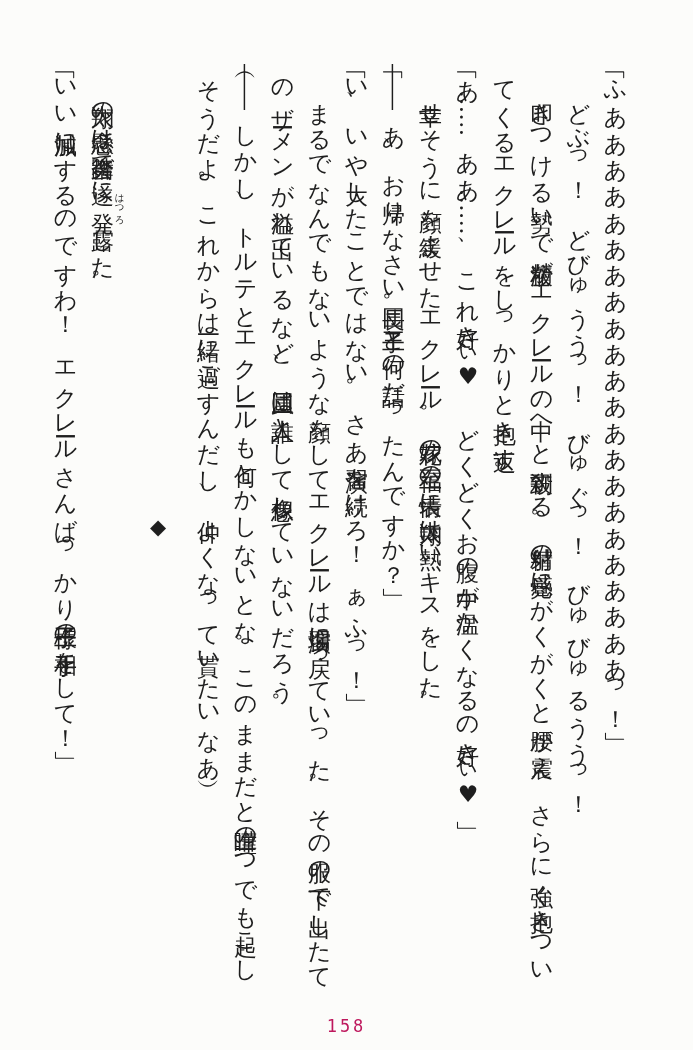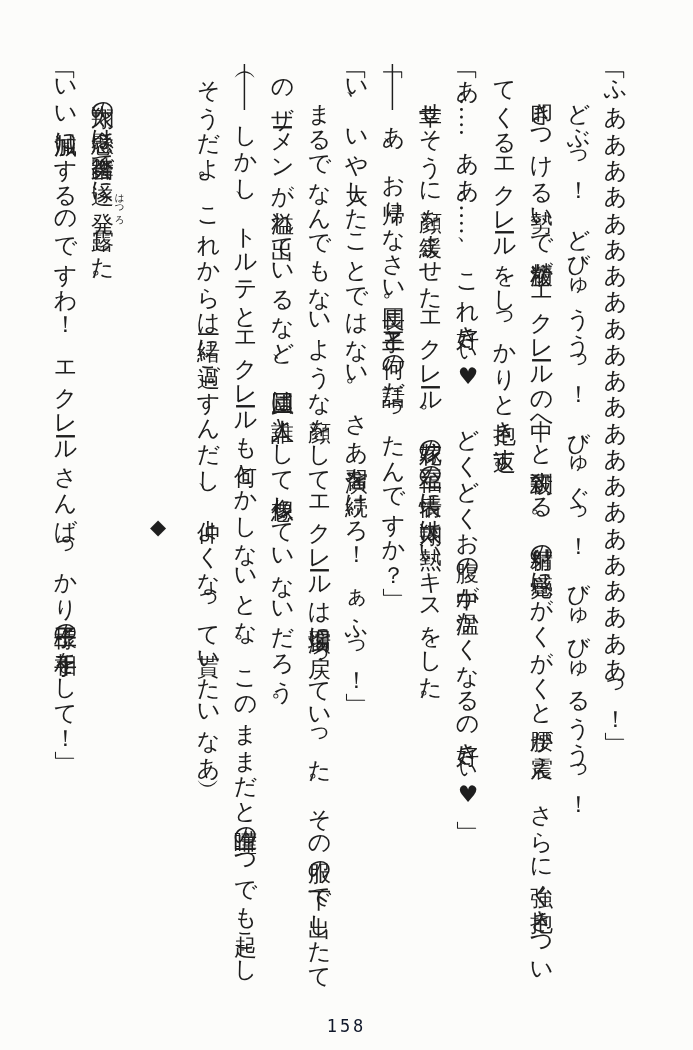--- a/index.html
+++ b/index.html
@@ -38,21 +38,21 @@
     font-size: 9.5px;
     letter-spacing: 0;
   }
   .page-number {
     position: absolute;
     left: 0; bottom: 14px;
     width: 100%;
     text-align: center;
     font-family: "DejaVu Sans Mono", "Liberation Mono", monospace;
     font-size: 17px;
-    color: #0f172a;
+    color: #be185d;
     letter-spacing: 3px;
   }
 </style>
 </head>
 <body>
 
 <div class="book-page">
   <div class="vtext">
     <p class="para">「ふああああああああああああああああああああああっ！」</p>
     <p class="para">　どぶっ！　どびゅううっ！　びゅぐっ！　びゅびゅるううっ！</p>

